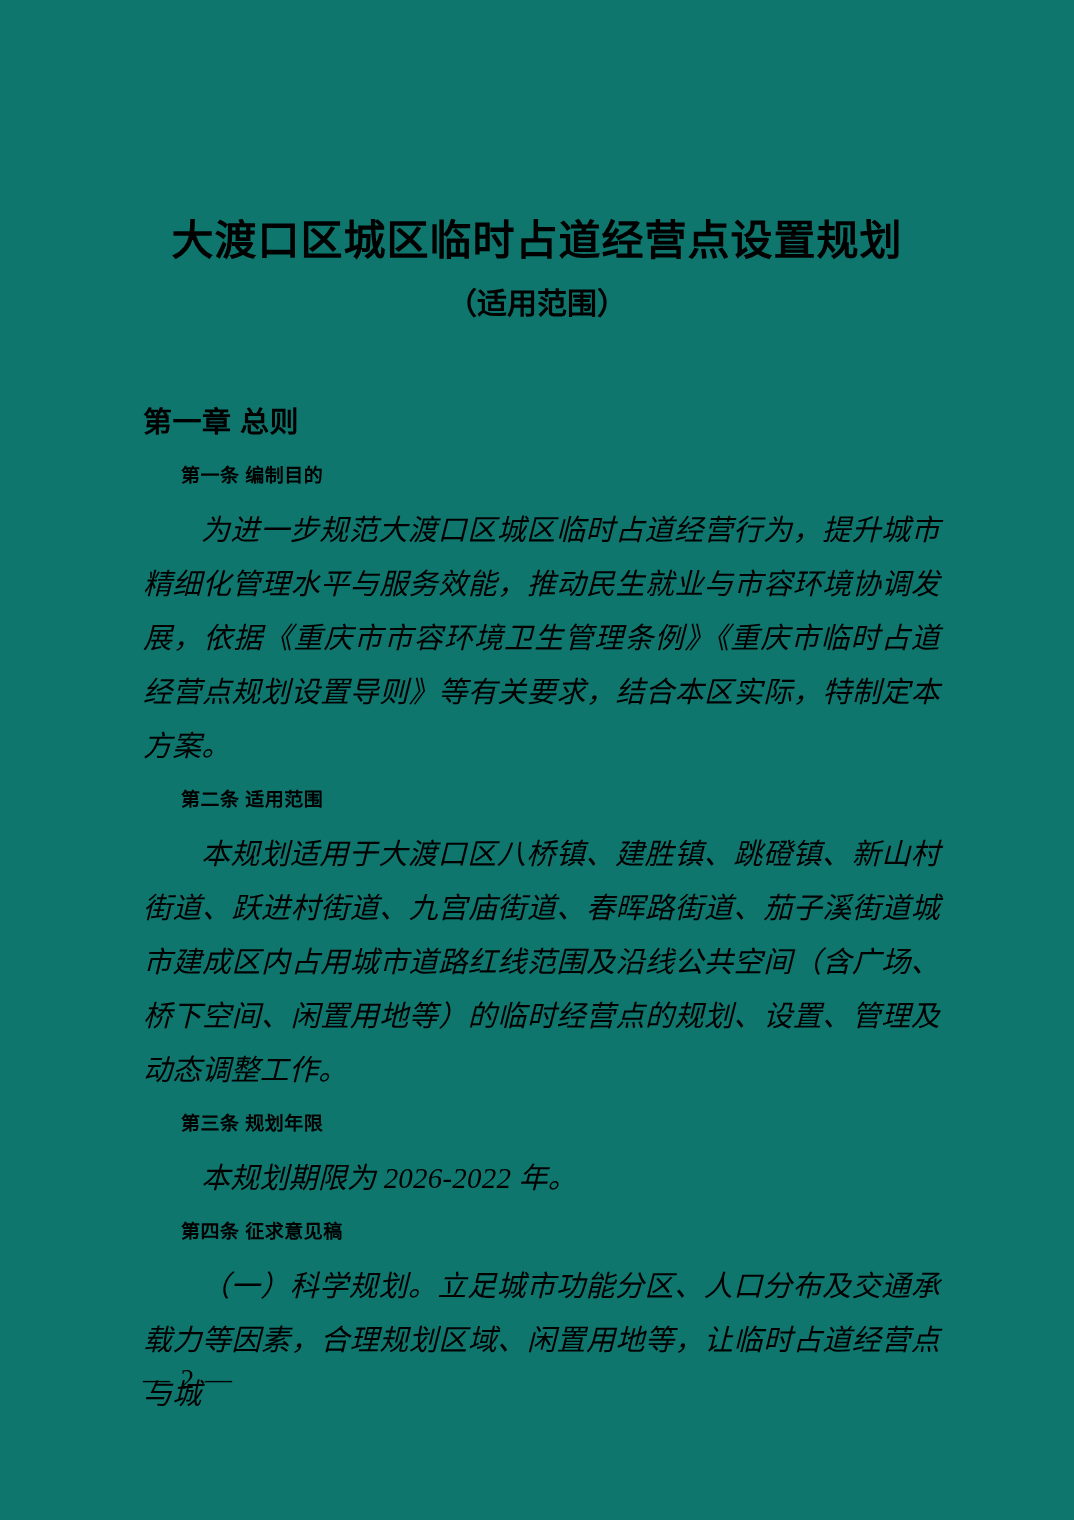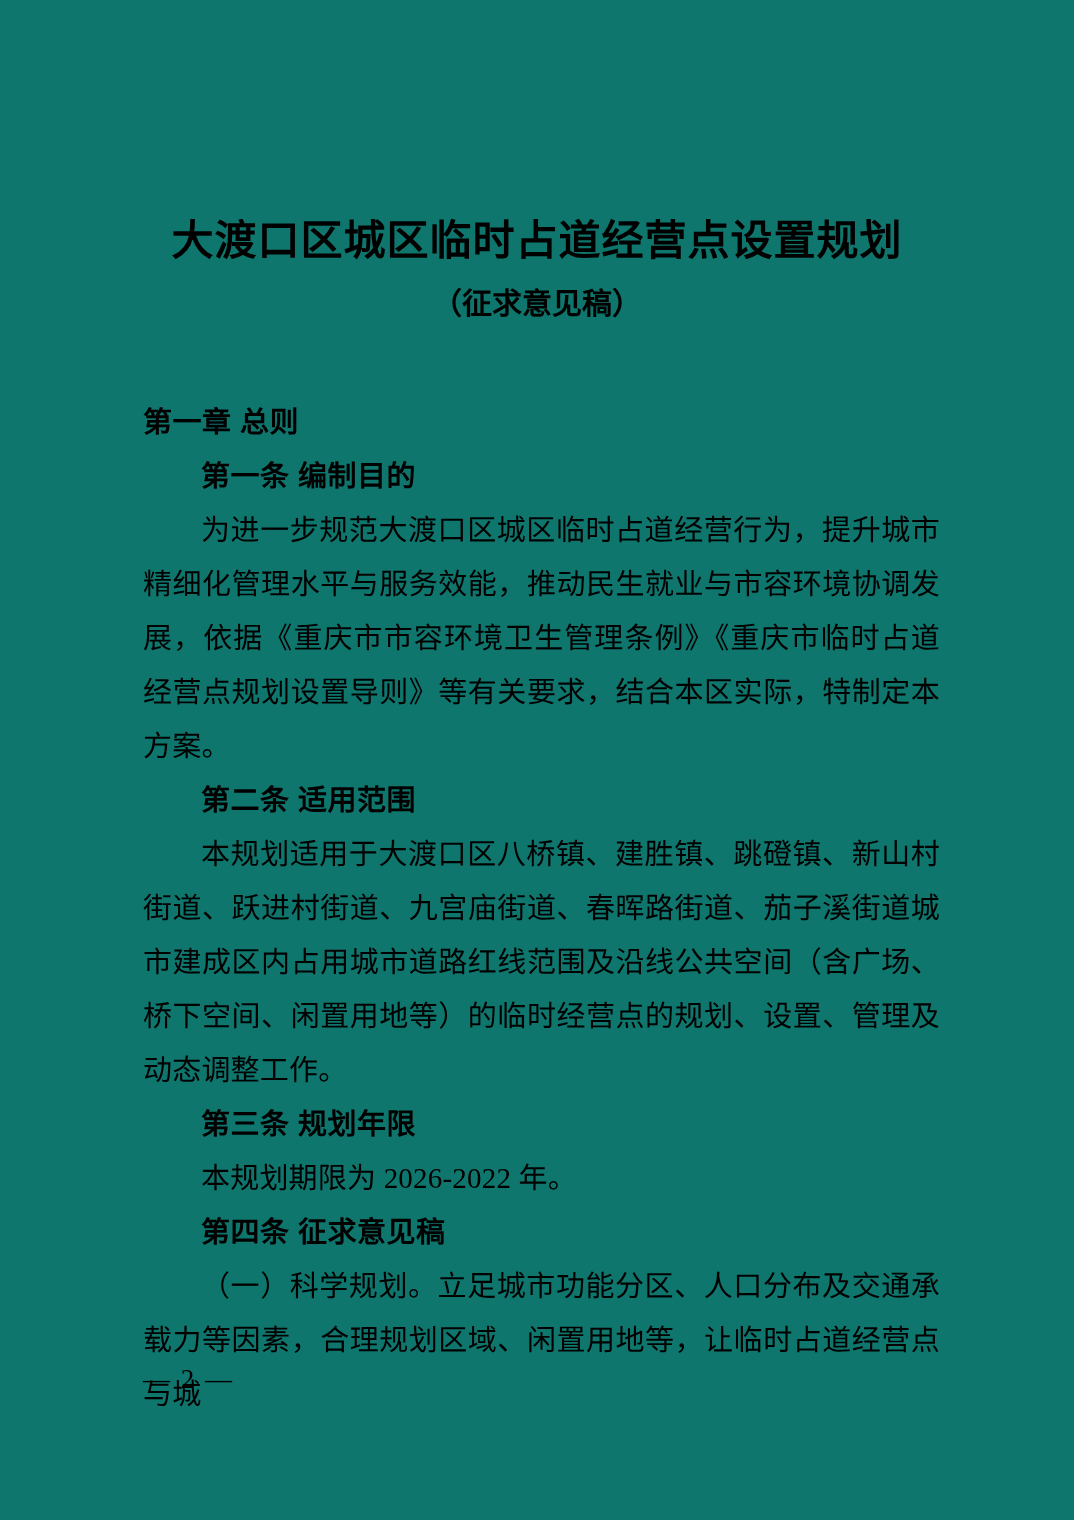--- a/index.html
+++ b/index.html
@@ -50,46 +50,47 @@
   .chapter-heading {
     font-family: "Liberation Sans", "DejaVu Sans", sans-serif;
     font-weight: bold;
     font-size: 29px;
     letter-spacing: 0.5px;
   }
   .article-heading {
     font-family: "Liberation Sans", "DejaVu Sans", sans-serif;
     font-weight: bold;
     text-indent: 2em;
-    font-size: 29px;
+    font-size: 19px;
     letter-spacing: 0.5px;
   }
   .paragraph {
     font-family: "Liberation Serif", "DejaVu Serif", serif;
     text-indent: 2em;
     letter-spacing: 0.2px;
+    font-style: italic;
   }
   .page-footer {
     position: absolute;
     top: 1362px;
     left: 143px;
     font-family: "Liberation Serif", "DejaVu Serif", serif;
     font-size: 27px;
     line-height: 34px;
     letter-spacing: 2px;
   }
 </style>
 </head>
 <body>
 
 <div class="page">
 
   <div class="doc-title">大渡口区城区临时占道经营点设置规划</div>
 
-  <div class="doc-subtitle">（征求意见稿）</div>
+  <div class="doc-subtitle">（适用范围）</div>
 
   <div class="doc-body">
 
     <div class="chapter-heading">第一章 总则</div>
 
     <div class="article-heading">第一条 编制目的</div>
 
     <div class="paragraph">为进一步规范大渡口区城区临时占道经营行为，提升城市精细化管理水平与服务效能，推动民生就业与市容环境协调发展，依据《重庆市市容环境卫生管理条例》《重庆市临时占道经营点规划设置导则》等有关要求，结合本区实际，特制定本方案。</div>
 
     <div class="article-heading">第二条 适用范围</div>

